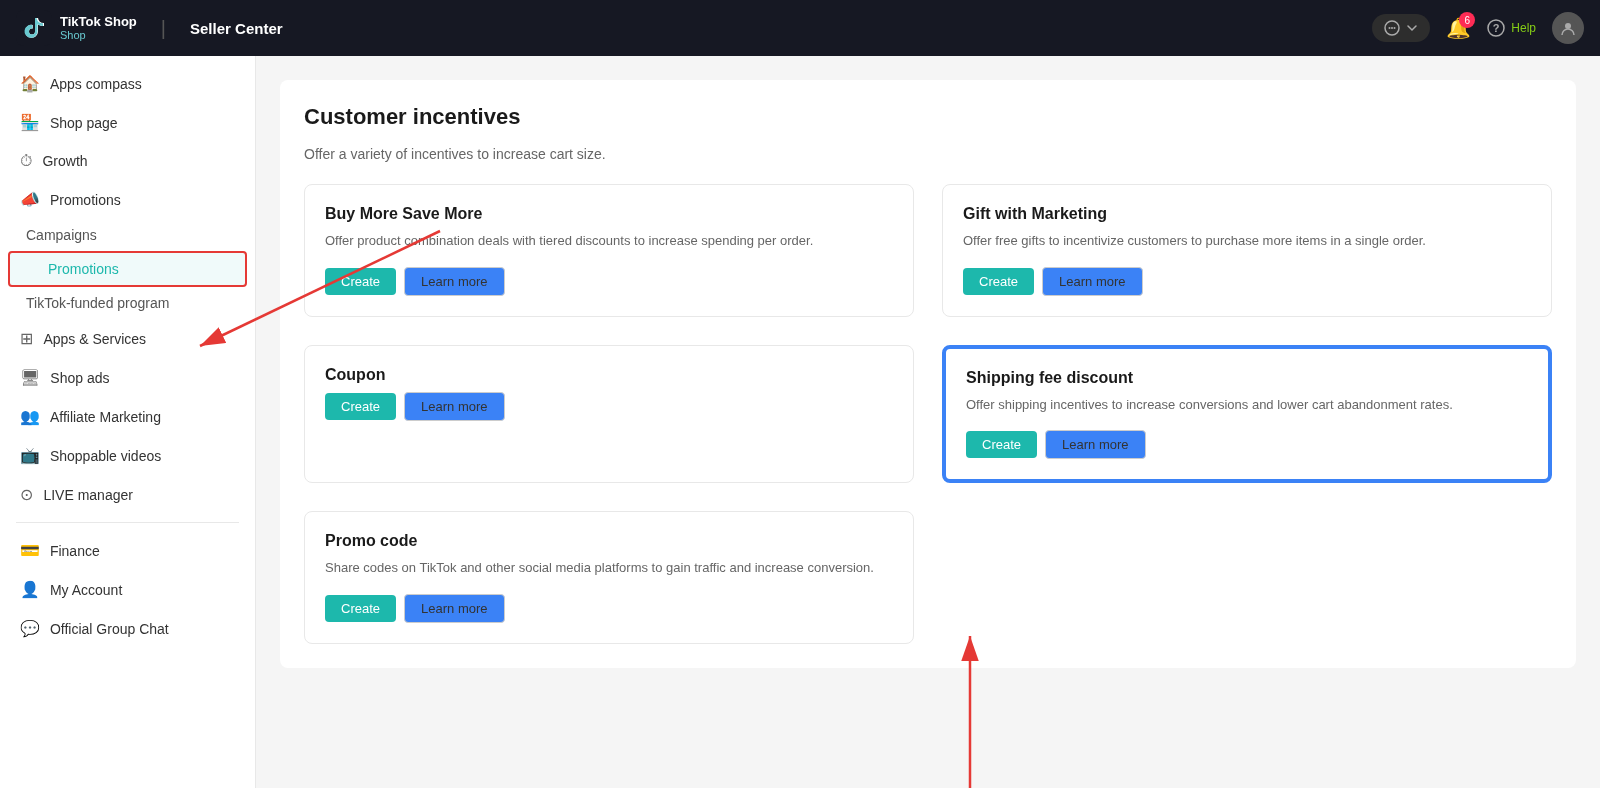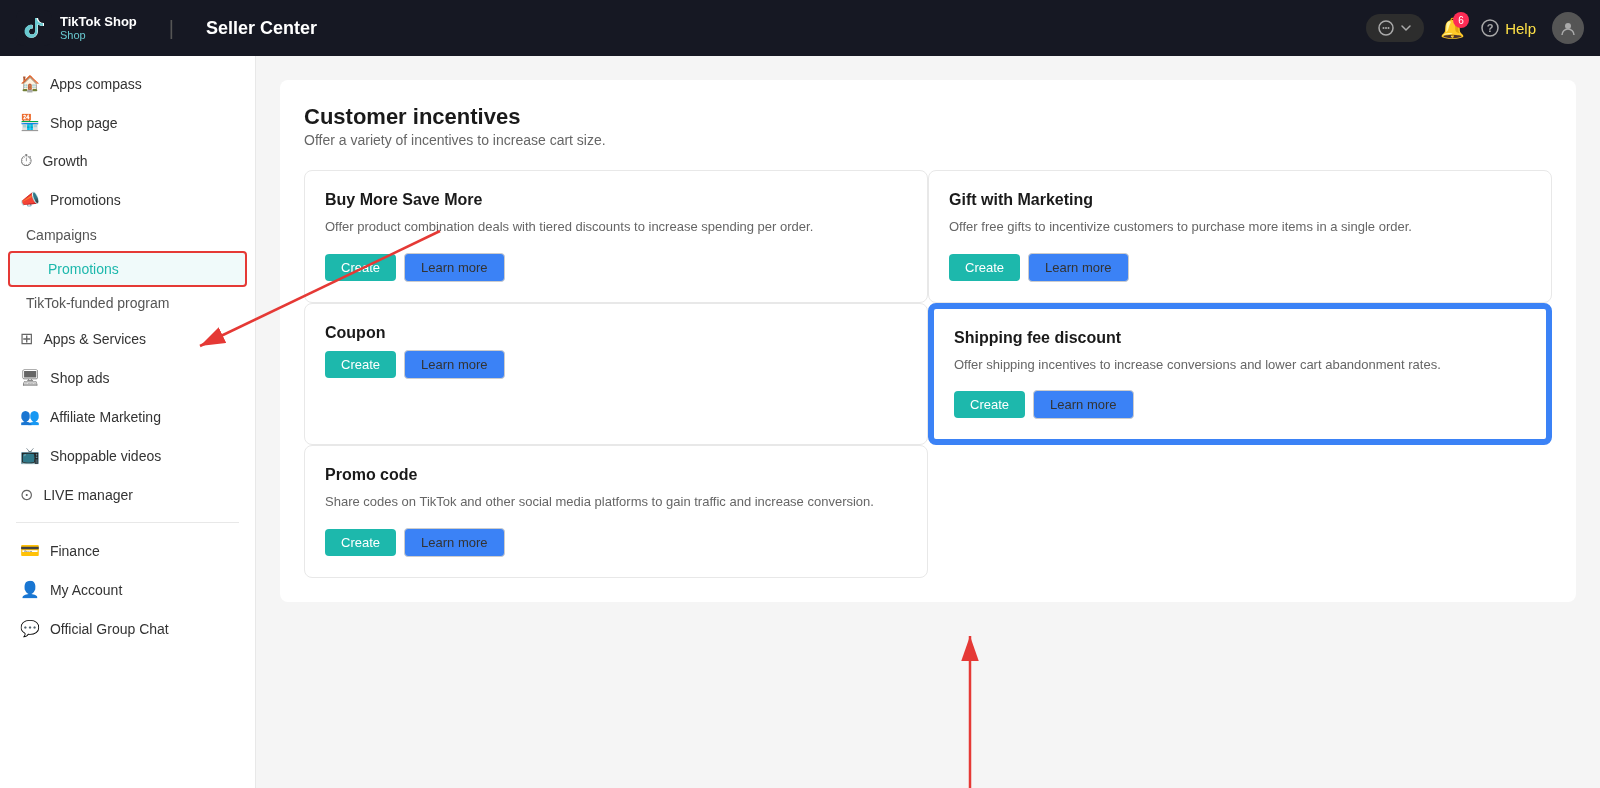--- a/index.html
+++ b/index.html
@@ -6,39 +6,39 @@
     body { font-family: -apple-system, BlinkMacSystemFont, 'Segoe UI', sans-serif; background: #f5f5f5; display: flex; flex-direction: column; height: 788px; overflow: hidden; }
 
     
     .header {
       background: #161823;
       height: 56px;
       display: flex;
       align-items: center;
       padding: 0 16px;
       flex-shrink: 0;
-      gap: 28px;
+      gap: 20px;
     }
     .header-logo {
       display: flex;
       align-items: center;
       gap: 8px;
     }
     .tiktok-icon {
       width: 36px;
       height: 36px;
     }
     .header-divider {
       color: #555;
       font-size: 20px;
       margin: 0 4px;
     }
     .header-title {
       color: #fff;
-      font-size: 18px;
+      font-size: 15px;
       font-weight: 600;
     }
     .header-right {
       margin-left: auto;
       display: flex;
       align-items: center;
       gap: 16px;
     }
     .chat-btn {
       background: #2d2d2d;
@@ -147,41 +147,41 @@
     }
     .content-card {
       background: #fff;
       border-radius: 8px;
       padding: 24px;
     }
     .page-title {
       font-size: 22px;
       font-weight: 700;
       color: #1a1a1a;
-      margin-bottom: 2px;
+      margin-bottom: 16px;
     }
     .page-subtitle {
       font-size: 14px;
       color: #666;
       margin-bottom: 22px;
     }
 
     
     .incentive-grid {
       display: grid;
       grid-template-columns: 1fr 1fr;
-      gap: 0;
+      gap: 28px;
     }
     .incentive-card {
       border: 1px solid #e8e8e8;
       border-radius: 8px;
       padding: 20px;
     }
     .incentive-card.highlighted {
-      border: 6px solid #3b82f6;
+      border: 4px solid #3b82f6;
     }
     .incentive-title {
       font-size: 16px;
       font-weight: 600;
       color: #1a1a1a;
       margin-bottom: 8px;
     }
     .incentive-desc {
       font-size: 13px;
       color: #666;
@@ -250,21 +250,21 @@
     </button>
     <button class="bell-btn">
       🔔
       <span class="bell-badge">6</span>
     </button>
     <button class="help-btn">
       <svg width="18" height="18" viewBox="0 0 18 18" fill="none">
         <circle cx="9" cy="9" r="8" stroke="#aaa" stroke-width="1.5"></circle>
         <text x="9" y="13" text-anchor="middle" fill="#aaa" font-size="11" font-weight="bold">?</text>
       </svg>
-      <span style="color:#fde047;font-size:15px">Help</span>
+      <span style="color:#84cc16;font-size:12px">Help</span>
     </button>
     <button class="avatar-btn">
       <svg width="18" height="18" viewBox="0 0 18 18" fill="none">
         <rect width="18" height="18" rx="9" fill="#555"></rect>
         <circle cx="9" cy="7" r="3" fill="#aaa"></circle>
         <path d="M3 16c0-3.3 2.7-6 6-6s6 2.7 6 6" stroke="#aaa" stroke-width="1.5" fill="none"></path>
       </svg>
     </button>
   </div>
 </header>

